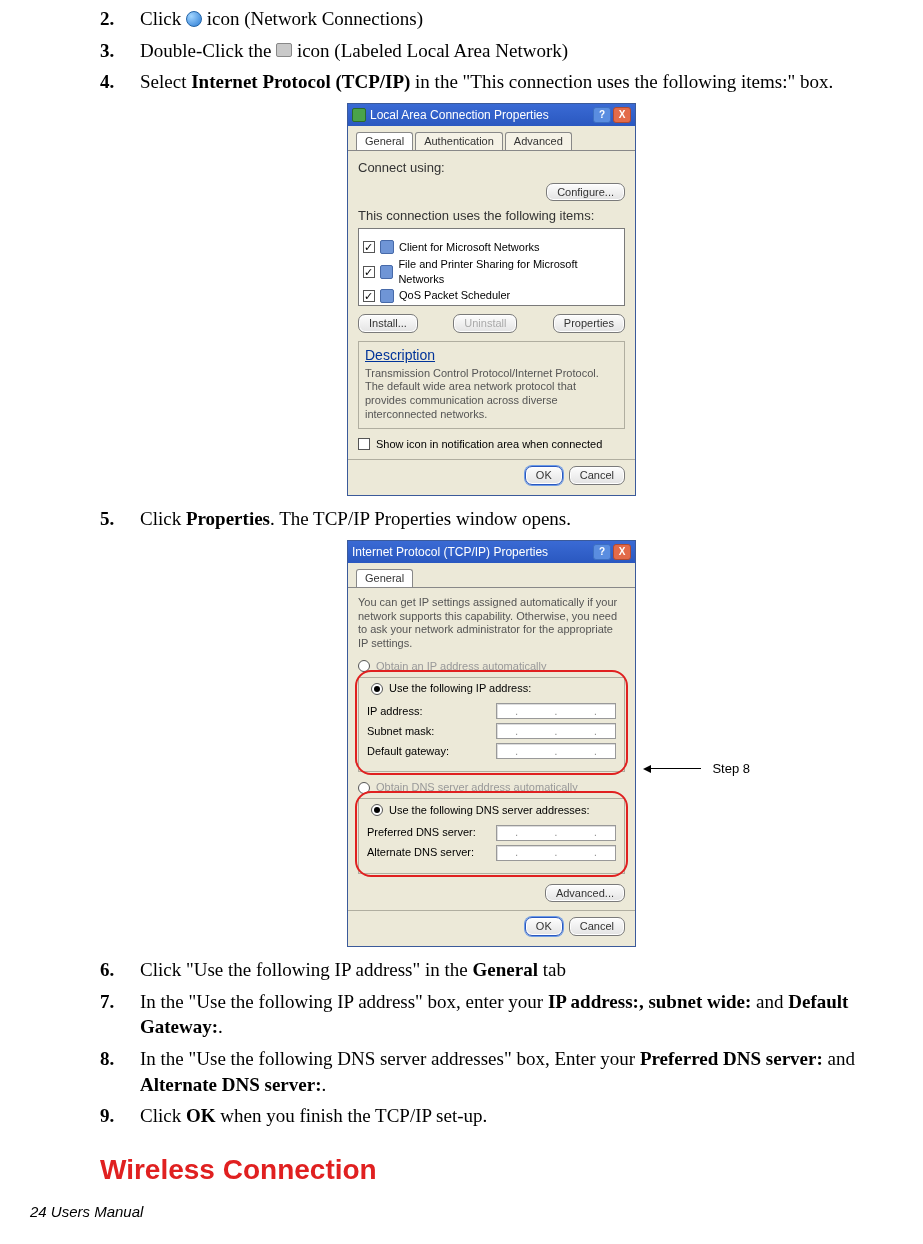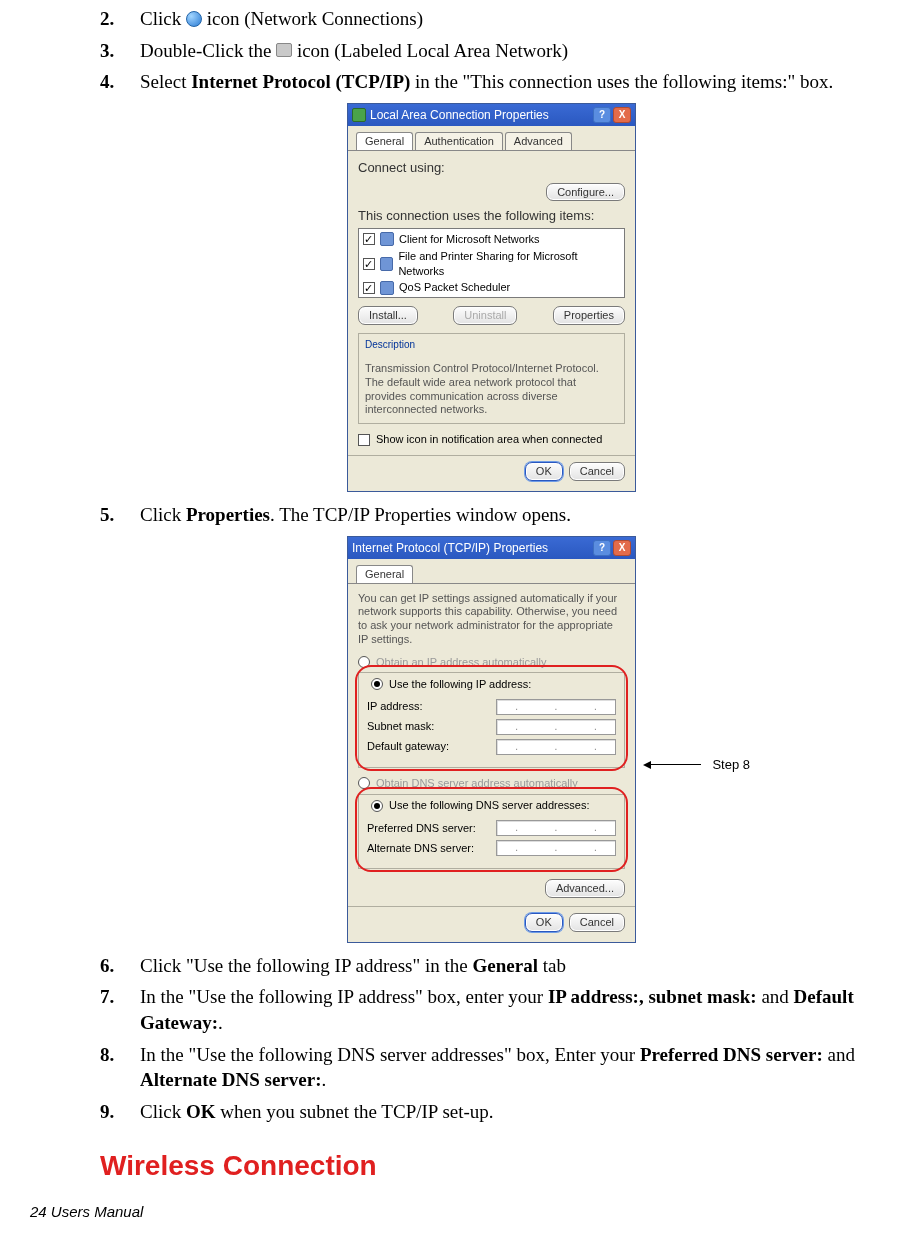--- a/index.html
+++ b/index.html
@@ -123,34 +123,34 @@
     padding: 1px 10px;
     color: #333;
     box-shadow: inset 0 0 0 1px #fff;
   }
   .btn.def { border:1px solid #2a58c0; box-shadow: 0 0 0 1px #6d9be6, inset 0 0 0 1px #fff; }
   .btn.disabled { color: #aaa; }
   .btn-row { display: flex; justify-content: flex-end; gap: 6px; margin-top: 6px; }
   .listbox {
     background: #fff;
     border: 1px solid #7a7a7a;
-    height: 70px;
-    padding: 2px 4px;
+    height: 78px;
+    padding: 10px 4px;
     margin-top: 3px;
     overflow: hidden;
   }
   .li-row { display:flex; align-items:center; gap:5px; font-size:11px; padding:1px 0;}
   .chk { width:12px;height:12px;border:1px solid #555;background:#fff;position:relative;}
   .chk.on::after{content:"✓";position:absolute;left:0;top:-2px;font-size:11px;color:#000;}
   .icon-sm{width:14px;height:14px;background:#6f95d6;border:1px solid #476aa9;border-radius:2px;}
   .sel { background:#316ac5;color:#fff;padding:0 2px;}
   .group {
     border:1px solid #b0aea0; padding:4px 6px 6px 6px; margin-top:8px;
   }
-  .group-title { color:#003399; font-size:10px; margin-bottom:11px;}
+  .group-title { color:#003399; font-size:14px; margin-bottom:2px;text-decoration:underline;}
   .desc { font-size:11px; color:#555; line-height:1.25;}
   .checkline{display:flex;align-items:center;gap:6px;margin-top:8px;font-size:11px;}
   .sep{height:1px;background:#b0aea0;margin:8px -10px 6px -10px;}
   
   .radio {width:12px;height:12px;border:1px solid #555;border-radius:50%;background:#fff;position:relative;display:inline-block;flex-shrink:0;}
   .radio.on::after{content:"";position:absolute;left:2px;top:2px;width:6px;height:6px;border-radius:50%;background:#000;}
   .radio-row{display:flex;align-items:center;gap:6px;font-size:11px;margin:3px 0;}
   .inset-group{
     border:1px solid #b0aea0;
     padding:4px 8px 8px 8px;
@@ -404,33 +404,33 @@
   <ol>
     <li class="step">
       <span class="num">6.</span>
       <span class="step-body">
         <span>Click "Use the following IP address" in the </span><span class="bold">General</span><span> tab</span>
       </span>
     </li>
     <li class="step">
       <span class="num">7.</span>
       <span class="step-body">
-        <span>In the "Use the following IP address" box, enter your </span><span class="bold">IP address:, subnet mask:</span><span> and </span><span class="bold">Default Gateway:</span><span>.</span>
+        <span>In the "Use the following IP address" box, enter your </span><span class="bold">IP address:, subnet wide:</span><span> and </span><span class="bold">Default Gateway:</span><span>.</span>
       </span>
     </li>
     <li class="step">
       <span class="num">8.</span>
       <span class="step-body">
         <span>In the "Use the following DNS server addresses" box, Enter your </span><span class="bold">Preferred DNS server:</span><span> and </span><span class="bold">Alternate DNS server:</span><span>.</span>
       </span>
     </li>
     <li class="step">
       <span class="num">9.</span>
       <span class="step-body">
-        <span>Click </span><span class="bold">OK</span><span> when you subnet the TCP/IP set-up.</span>
+        <span>Click </span><span class="bold">OK</span><span> when you finish the TCP/IP set-up.</span>
       </span>
     </li>
   </ol>
 
   <div class="wireless-heading">Wireless Connection</div>
 
   <div class="footer">24  Users Manual</div>
 
 </div>
 

